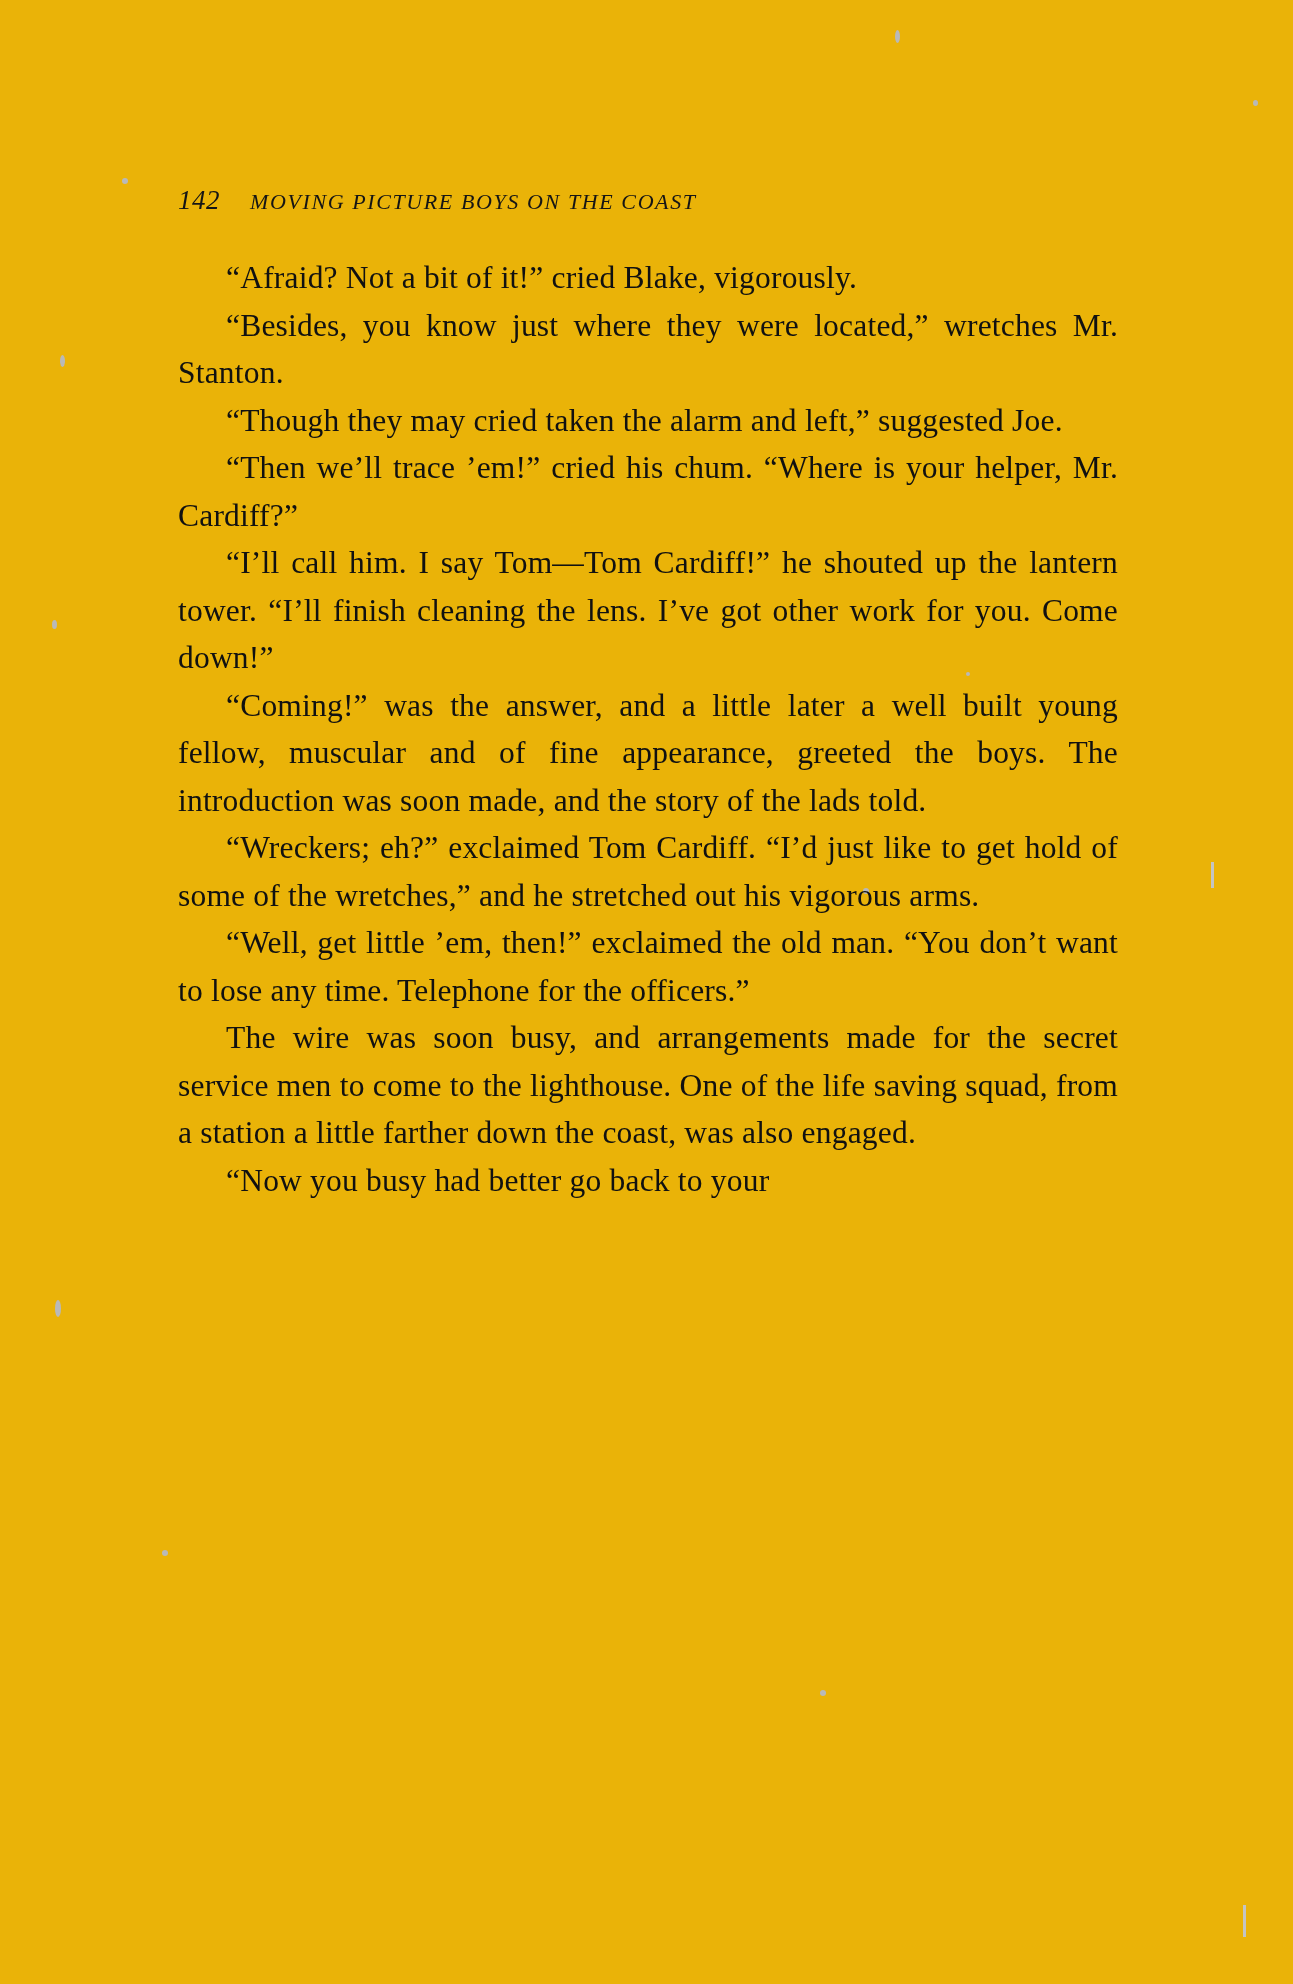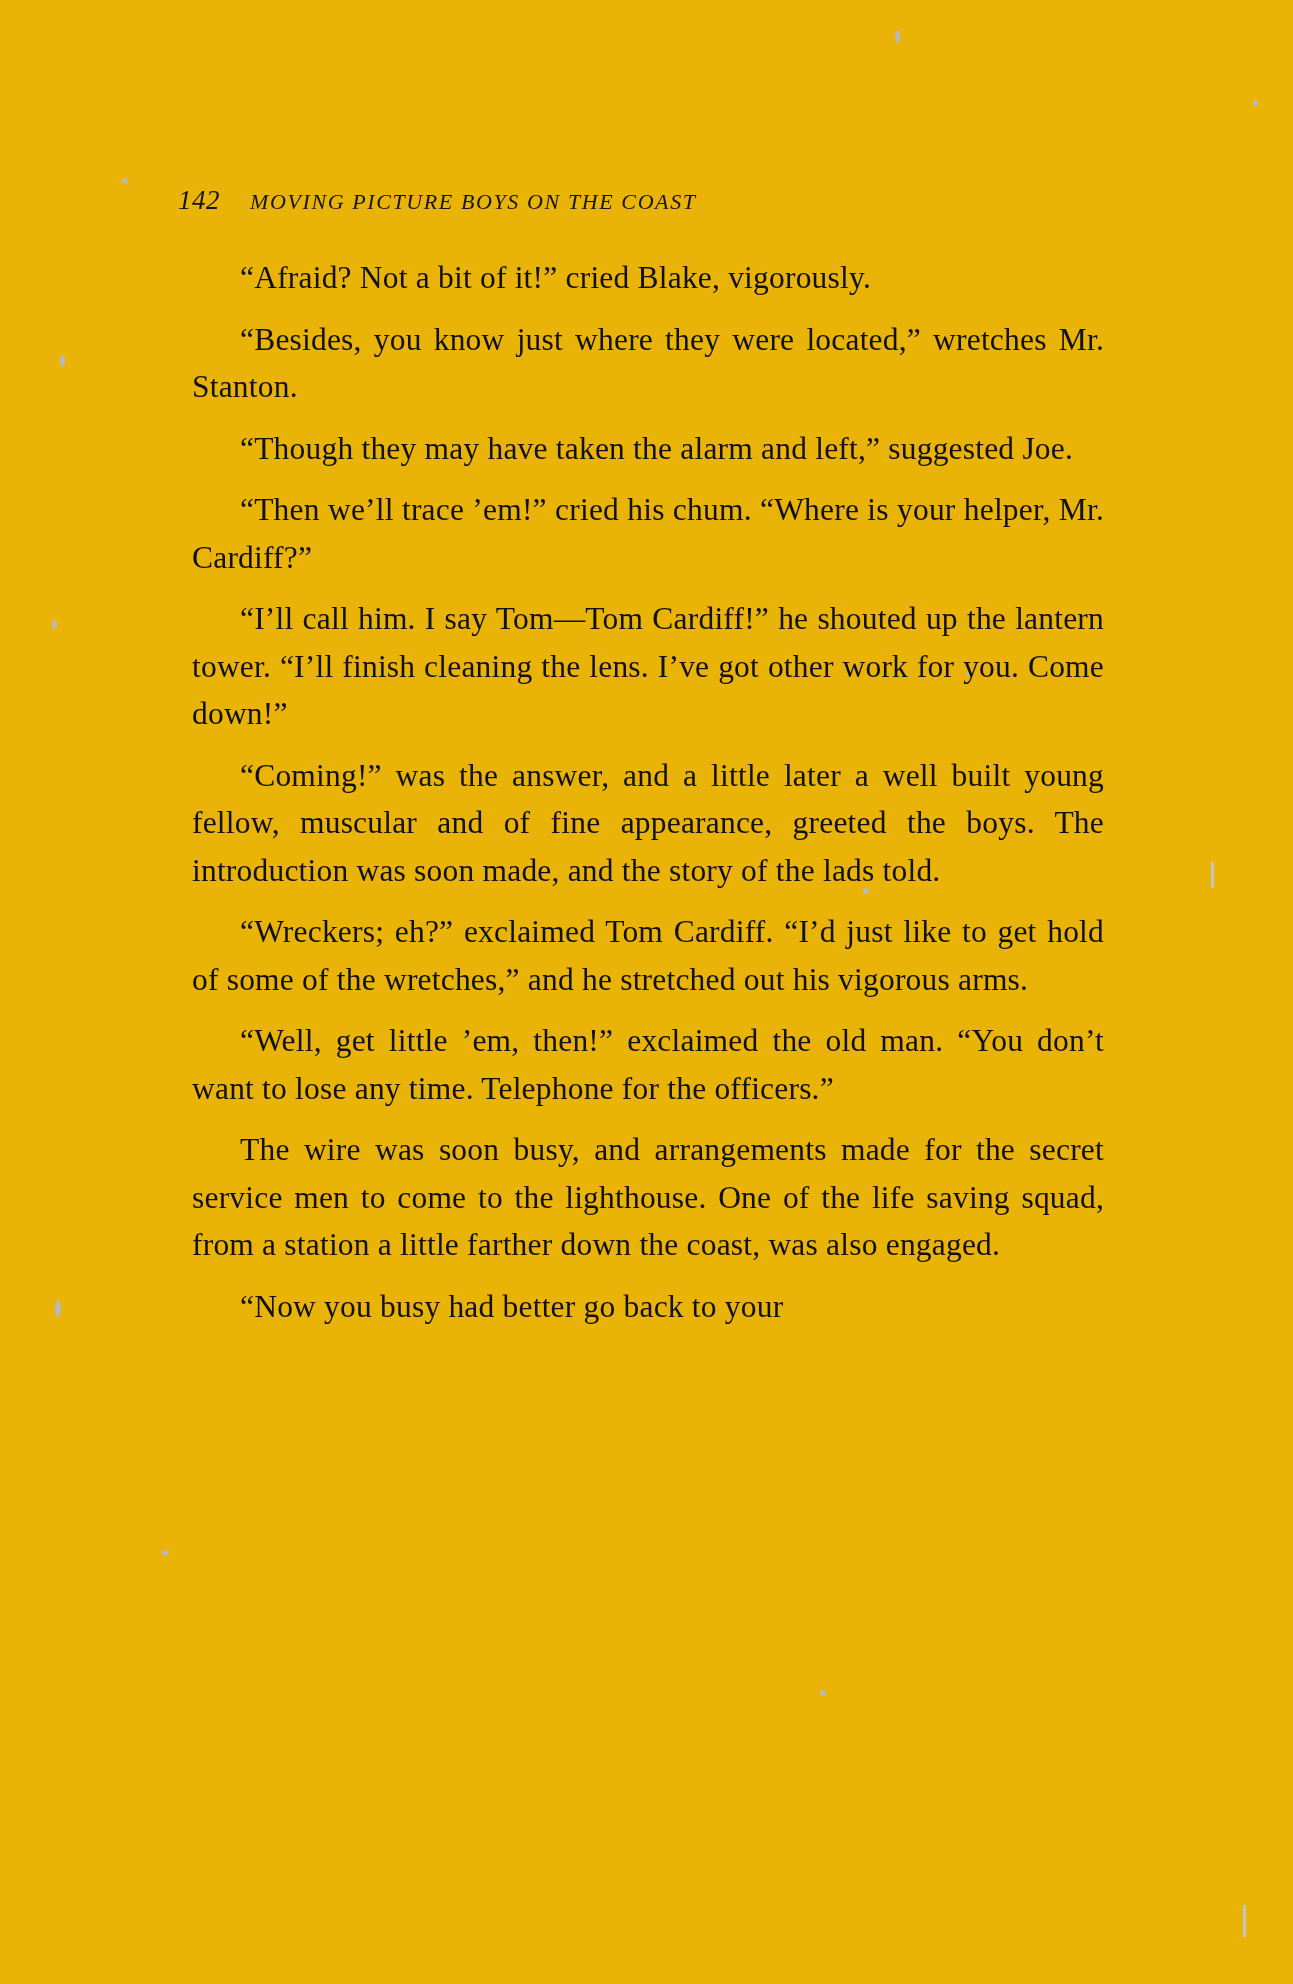--- a/index.html
+++ b/index.html
@@ -43,21 +43,21 @@
     margin-right: 30px;
     color: #151515;
   }
   .head-title {
     font-size: 22px;
     font-style: italic;
     letter-spacing: 1.6px;
     color: #151515;
   }
   .body-text p {
-    margin: 14px;
+    margin: 0;
     font-size: 31.5px;
     line-height: 47.5px;
     text-align: justify;
     text-indent: 48px;
     color: #111111;
     letter-spacing: 0.2px;
     -webkit-hyphens: none;
     hyphens: none;
   }
   .body-text p.last {
@@ -95,21 +95,21 @@
   <div class="page-inner">
 
     <div class="running-head">
       <span class="folio">142</span>
       <span class="head-title">MOVING PICTURE BOYS ON THE COAST</span>
     </div>
 
     <div class="body-text">
       <p>“Afraid? Not a bit of it!” cried Blake, vigorously.</p>
       <p>“Besides, you know just where they were located,” wretches Mr. Stanton.</p>
-      <p>“Though they may have taken the alarm and left,” suggested Joe.</p>
+      <p>“Though they may cried taken the alarm and left,” suggested Joe.</p>
       <p>“Then we’ll trace ’em!” cried his chum. “Where is your helper, Mr. Cardiff?”</p>
       <p>“I’ll call him. I say Tom—Tom Cardiff!” he shouted up the lantern tower. “I’ll finish cleaning the lens. I’ve got other work for you. Come down!”</p>
       <p>“Coming!” was the answer, and a little later a well built young fellow, muscular and of fine appearance, greeted the boys. The introduction was soon made, and the story of the lads told.</p>
       <p>“Wreckers; eh?” exclaimed Tom Cardiff. “I’d just like to get hold of some of the wretches,” and he stretched out his vigorous arms.</p>
       <p>“Well, get little ’em, then!” exclaimed the old man. “You don’t want to lose any time. Telephone for the officers.”</p>
       <p>The wire was soon busy, and arrangements made for the secret service men to come to the lighthouse. One of the life saving squad, from a station a little farther down the coast, was also engaged.</p>
       <p class="last">“Now you busy had better go back to your</p>
     </div>
 
   </div>

